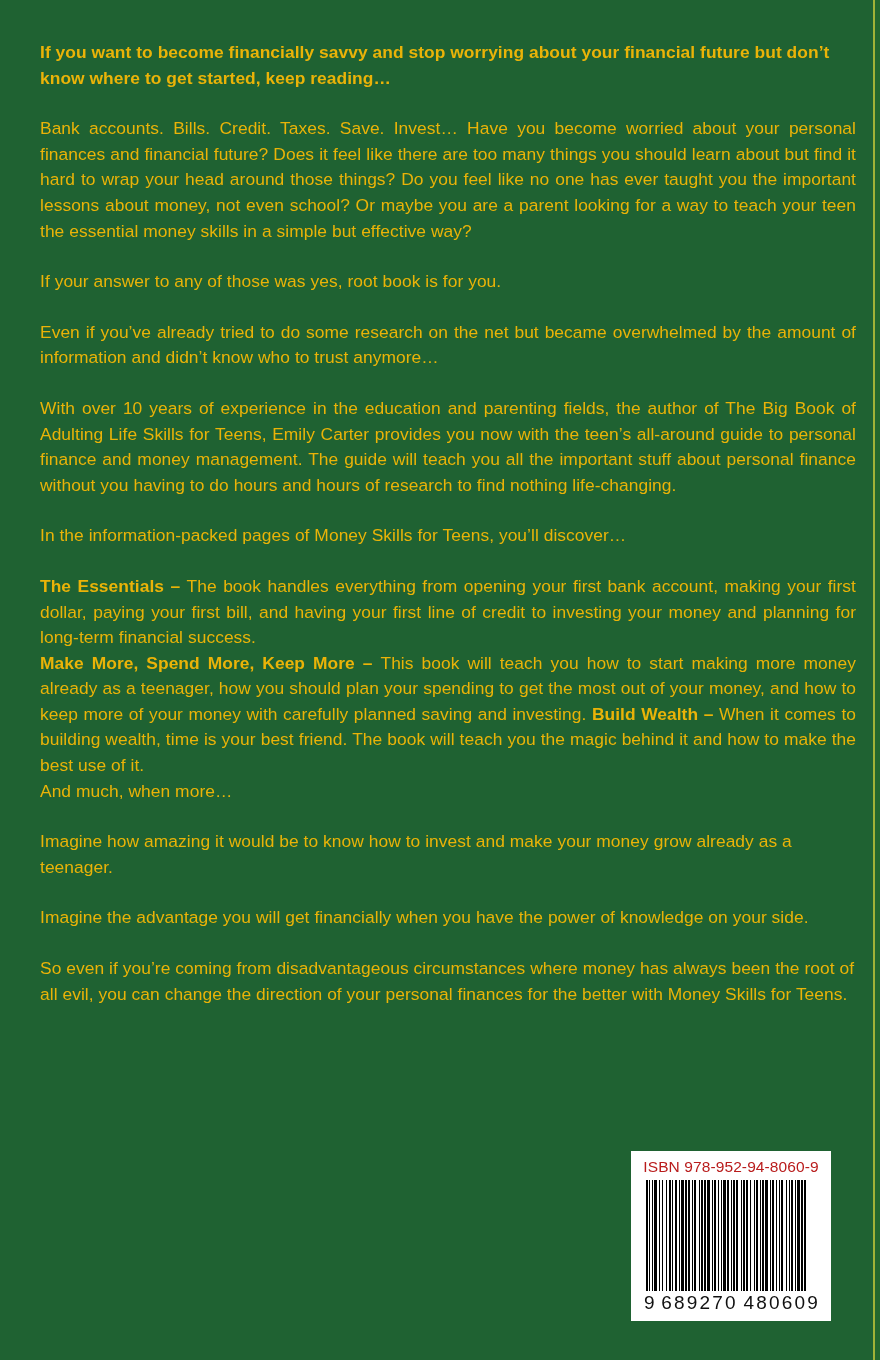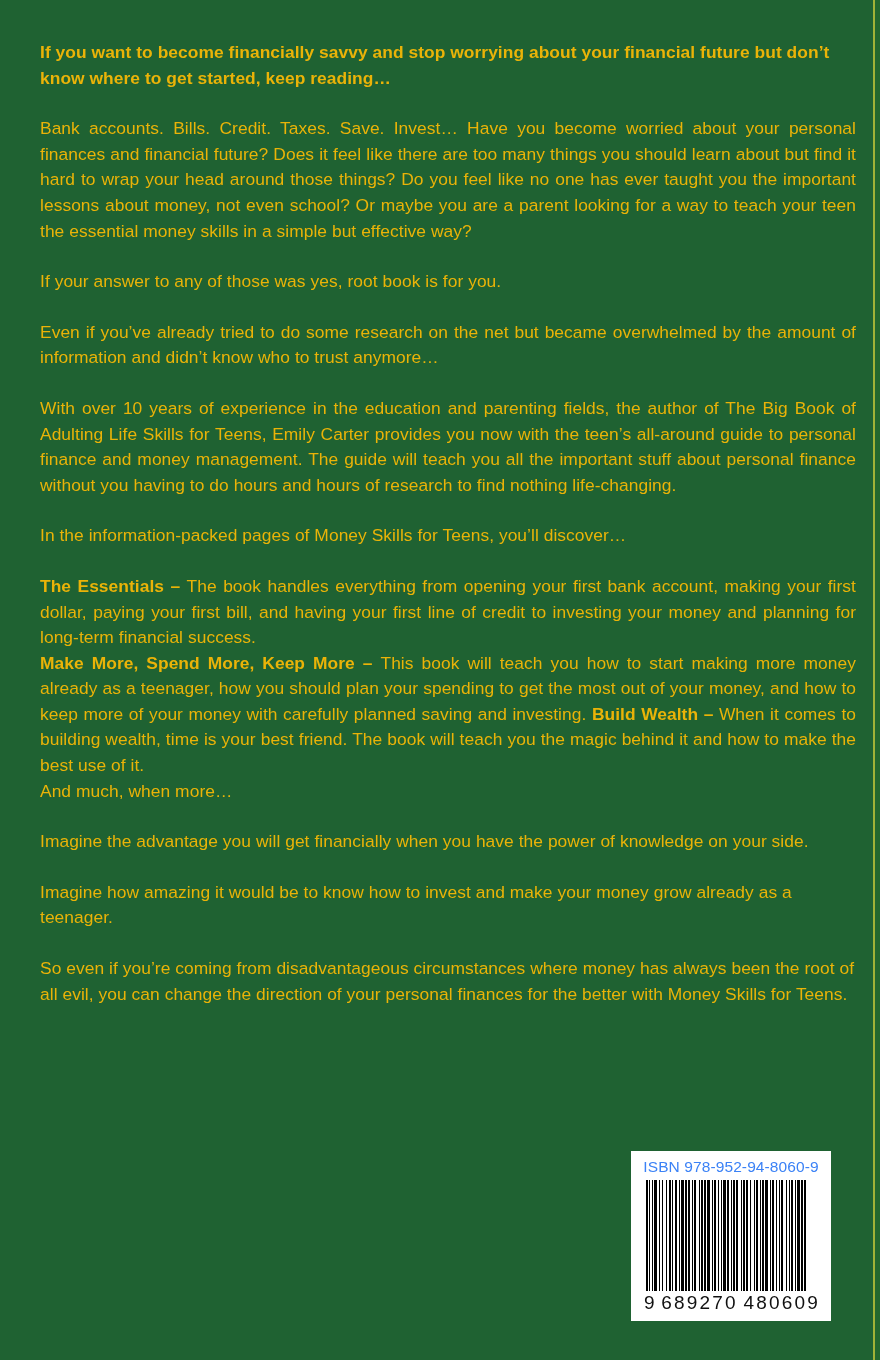--- a/index.html
+++ b/index.html
@@ -72,21 +72,21 @@
     top: 1151px;
     width: 200px;
     height: 170px;
     background: #ffffff;
     box-sizing: border-box;
     padding: 7px 9px 6px 9px;
     display: flex;
     flex-direction: column;
   }
   .isbn-text {
-    color: #3b82f6;
+    color: #b91c1c;
     font-size: 15.5px;
     line-height: 18px;
     font-family: "Liberation Sans", "DejaVu Sans", sans-serif;
     letter-spacing: 0.1px;
     text-align: center;
     white-space: nowrap;
   }
   .bars {
     flex: 1;
     margin: 4px 6px 0 6px;
@@ -134,23 +134,23 @@
 
     <p class="ragged">In the information-packed pages of Money Skills for Teens, you’ll discover…</p>
 
     <p class="tight"><b>The Essentials – </b><span>The book handles everything from opening your first bank account, making your first dollar, paying your first bill, and having your first line of credit to investing your money and planning for long-term financial success.</span></p>
 
     <p class="tight"><b>Make More, Spend More, Keep More – </b><span>This book will teach you how to start making more money already as a teenager, how you should plan your spending to get the most out of your money, and how to keep more of your money with carefully planned saving and investing. </span><b>Build Wealth – </b><span>When it comes to building wealth, time is your best friend. The book will teach you the magic behind it and how to make the best use of it.</span></p>
 
     <p>And much, when more…</p>
 
 
+    <p class="ragged">Imagine how amazing it would be to know how to invest and make your money grow already as a teenager.</p>
+
     <p class="ragged">Imagine the advantage you will get financially when you have the power of knowledge on your side.</p>
-
-    <p class="ragged">Imagine how amazing it would be to know how to invest and make your money grow already as a teenager.</p>
 
     <p class="ragged">So even if you’re coming from disadvantageous circumstances where money has always been the root of all evil, you can change the direction of your personal finances for the better with Money Skills for Teens.</p>
 
   </div>
 </div>
 
 <div class="barcode-box">
   <div class="isbn-text">ISBN 978-952-94-8060-9</div>
   <div class="bars" id="bars">
       <div class="bar" style="width: 2px;"></div>

